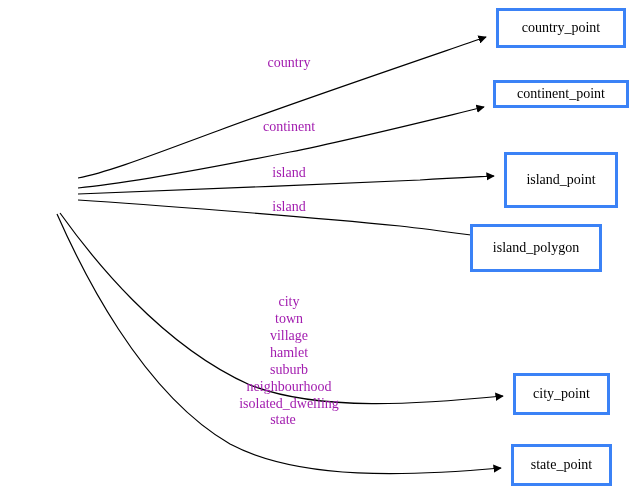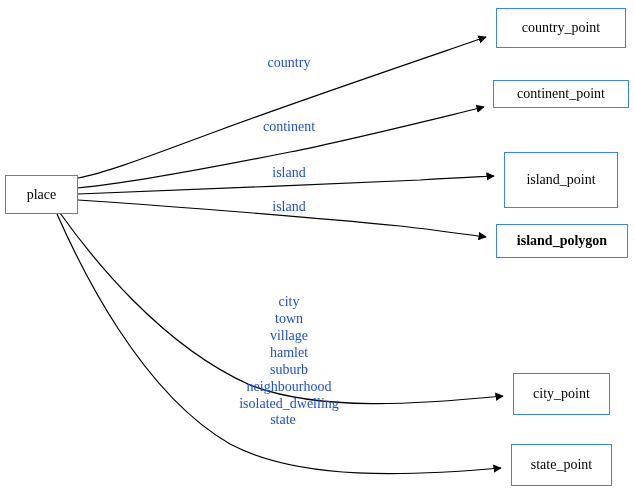--- a/index.html
+++ b/index.html
@@ -18,35 +18,35 @@
   svg.graph-layer {
     position: absolute;
     left: 0;
     top: 0;
     width: 635px;
     height: 496px;
   }
   .node-box {
     position: absolute;
     box-sizing: border-box;
-    border: 1px solid #3b82f6;
+    border: 3px solid #3b82f6;
     background: #ffffff;
     display: flex;
     align-items: center;
     justify-content: center;
     font-family: "Liberation Serif", "DejaVu Serif", serif;
     font-size: 14px;
     color: #000000;
     white-space: nowrap;
   }
   .edge-label {
     position: absolute;
     font-family: "Liberation Serif", "DejaVu Serif", serif;
     font-size: 14px;
-    color: #1d4ed8;
+    color: #a21caf;
     white-space: pre;
     text-align: center;
     line-height: 17px;
     transform: translate(-50%, -50%);
   }
 </style>
 </head>
 <body>
 
 <div id="canvas">
@@ -60,35 +60,32 @@
     <g id="edge-paths">
         <path d="M78,178 C110,172 160,152 220,130 C290,104 390,70 486,37" fill="none" stroke="#000000" stroke-width="1.2" marker-end="url(#arrow)"></path>
         <path d="M78,188 C120,184 200,170 290,152 C350,140 430,120 484,107" fill="none" stroke="#000000" stroke-width="1.2" marker-end="url(#arrow)"></path>
         <path d="M78,194 C150,192 320,184 420,180 C450,178 474,177 494,176" fill="none" stroke="#000000" stroke-width="1.2" marker-end="url(#arrow)"></path>
         <path d="M78,200 C140,204 300,216 400,226 C435,230 463,234 486,237" fill="none" stroke="#000000" stroke-width="1.2" marker-end="url(#arrow)"></path>
         <path d="M60,213 C90,255 160,345 250,385 C320,412 420,404 503,396" fill="none" stroke="#000000" stroke-width="1.2" marker-end="url(#arrow)"></path>
         <path d="M57,214 C80,266 140,392 230,444 C300,481 410,476 501,468" fill="none" stroke="#000000" stroke-width="1.2" marker-end="url(#arrow)"></path>
       </g>
   </svg>
 
-  <div class="node-box" id="node-place" style="left: 5px; top: 175px; width: 73px; height: 39px;">
-      <span>place</span>
-    </div>
 
   <div id="target-nodes-container">
       <div class="node-box" style="left: 496px; top: 8px; width: 130px; height: 40px;">
         <span>country_point</span>
       </div>
       <div class="node-box" style="left: 493px; top: 80px; width: 136px; height: 28px;">
         <span>continent_point</span>
       </div>
       <div class="node-box" style="left: 504px; top: 152px; width: 114px; height: 56px;">
         <span>island_point</span>
       </div>
-      <div class="node-box" style="left: 496px; top: 224px; width: 132px; height: 34px; font-weight: bold;">
+      <div class="node-box" style="left: 470px; top: 224px; width: 132px; height: 48px;">
         <span>island_polygon</span>
       </div>
       <div class="node-box" style="left: 513px; top: 373px; width: 97px; height: 42px;">
         <span>city_point</span>
       </div>
       <div class="node-box" style="left: 511px; top: 444px; width: 101px; height: 42px;">
         <span>state_point</span>
       </div>
     </div>
   <div id="edge-labels-container">

